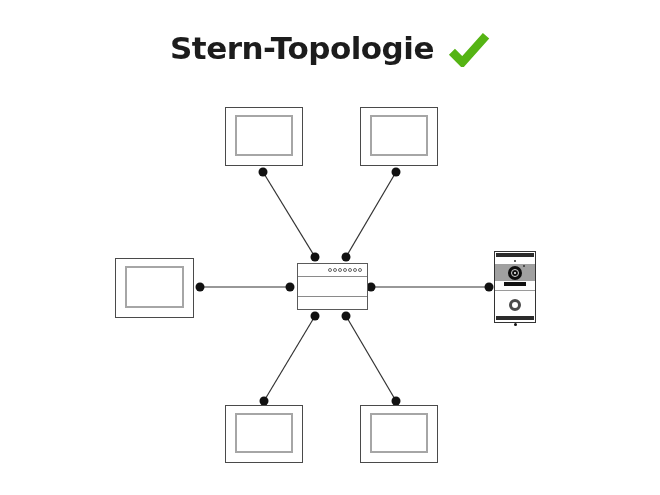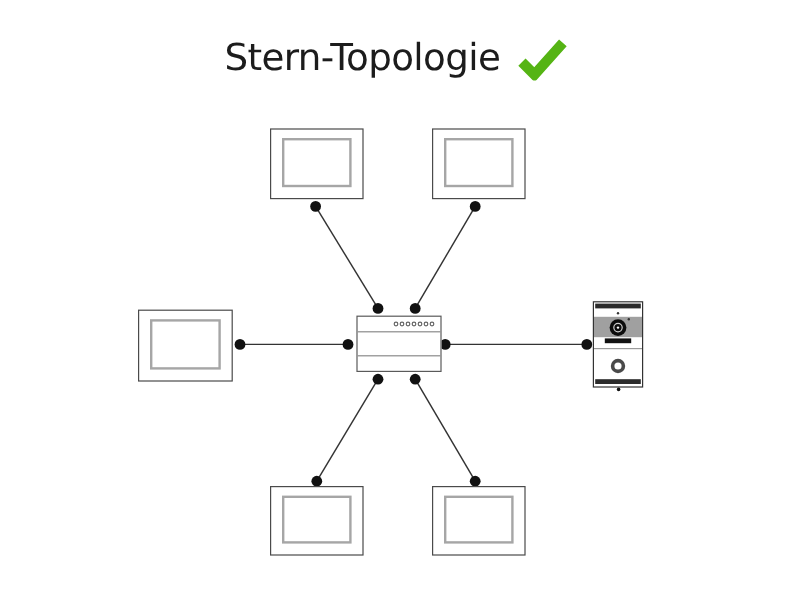--- a/index.html
+++ b/index.html
@@ -6,21 +6,21 @@
   .canvas{
     position:relative;width:660px;height:495px;background:#ffffff;
     font-family:"DejaVu Sans","Liberation Sans",sans-serif;overflow:hidden;
   }
   
   .title-row{
     position:absolute;top:26px;left:0;width:660px;height:44px;
     display:flex;align-items:center;justify-content:center;gap:14px;
   }
   .title-text{
-    font-size:31px;font-weight:normal;letter-spacing:-0.5px;
+    font-size:31px;font-weight:bold;letter-spacing:-0.5px;
     color:var(--color-ink,#1c1c1c);
   }
   .check-icon{width:42px;height:36px;display:block;margin-top:2px;}
   .check-icon polyline{
     fill:none;stroke:var(--color-accent,#55b414);stroke-width:9;
     stroke-linecap:butt;stroke-linejoin:miter;
   }
   
   .wires{position:absolute;left:0;top:0;width:660px;height:495px;pointer-events:none;}
   .wires line{stroke:var(--color-line,#333);stroke-width:1.2;}

